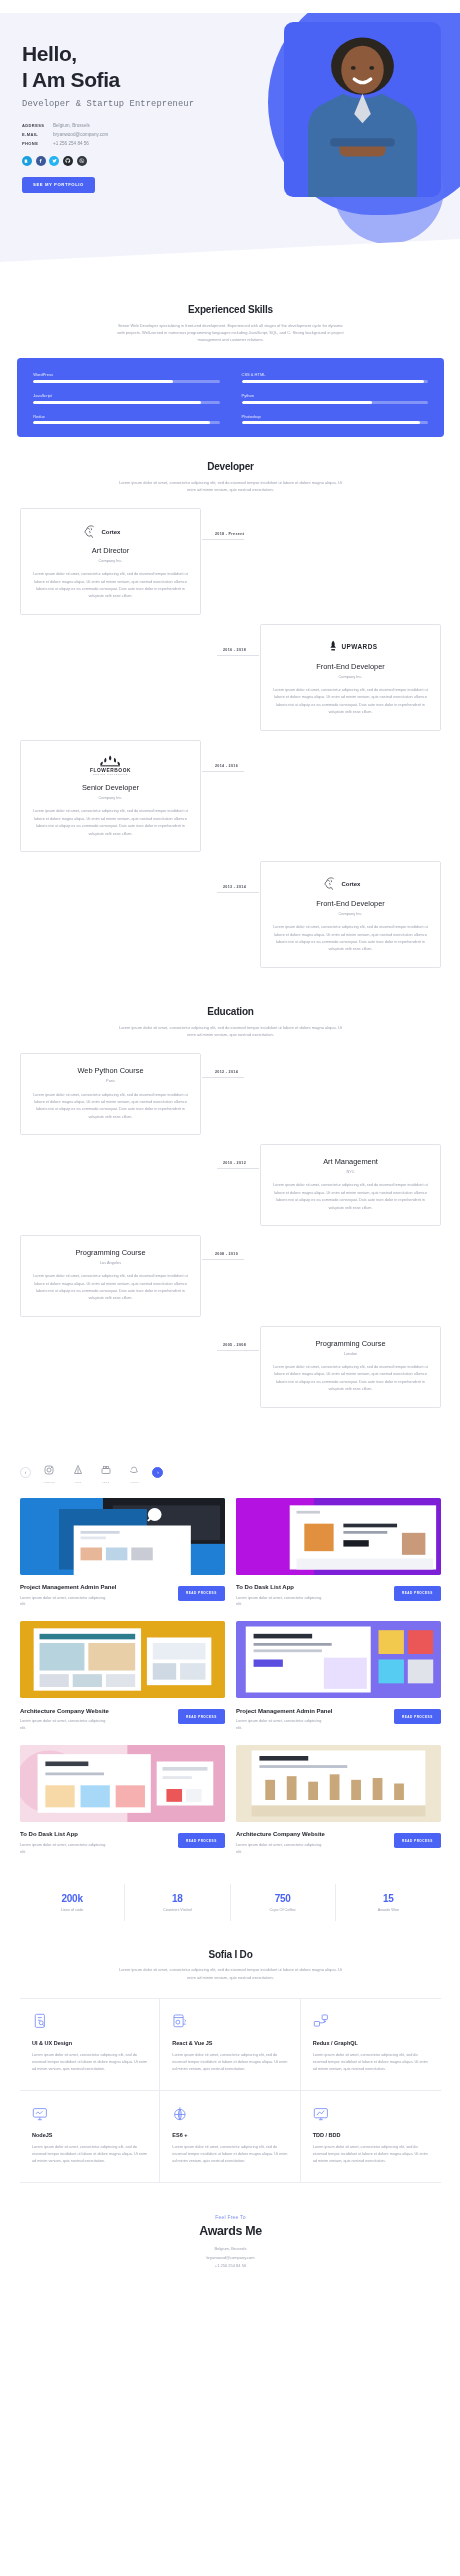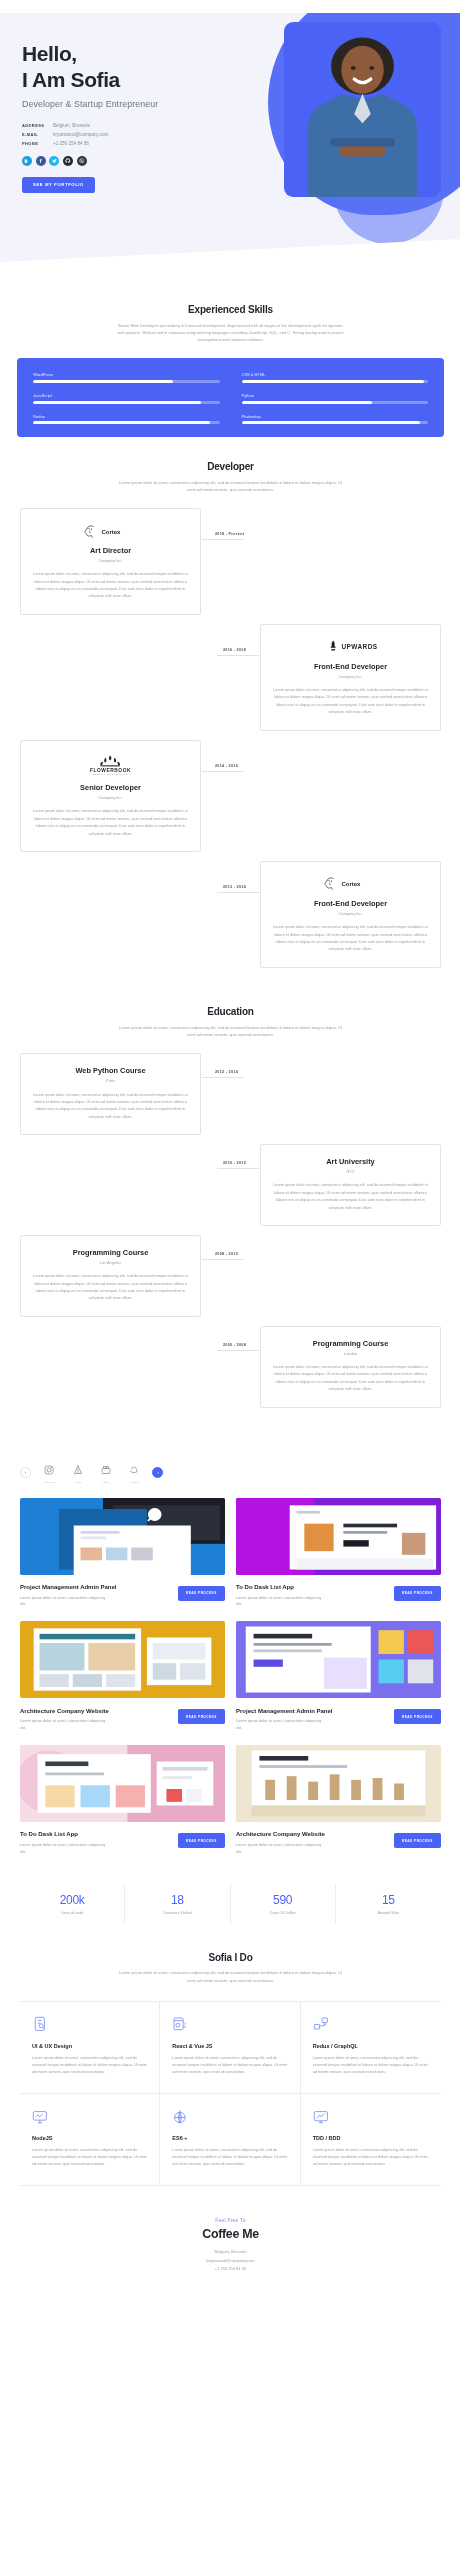--- a/index.html
+++ b/index.html
@@ -46,21 +46,21 @@
   .hero-photo svg { display:block; width:100%; height:100%; }
   .hero-wave {
     position: absolute;
     left: 0; right: 0; bottom: -0.9px;
     height: 42px;
     background: #fff;
     clip-path: polygon(0 55%, 100% 0%, 100% 100%, 0 100%);
   }
   .hero-inner { position: relative; padding: 28px 0 0 22px; z-index: 3; }
   .hello { font-size: 21px; font-weight: 700; line-height: 1.24; letter-spacing: -0.4px; color: #23262e; }
-  .role { margin-top: 5.5px; font-size: 8.8px; color: #6f7480; letter-spacing: 0.1px; }
+  .role { margin-top: 5.5px; font-size: 8.8px; color: #6f7480; letter-spacing: 0.1px; font-family: Liberation Mono, monospace; }
 
   .contact-list { margin-top: 14.8px; }
   .contact-row { display: flex; align-items: baseline; margin-bottom: 3.7px; }
   .contact-key { width: 31px; font-size: 4px; font-weight: 700; letter-spacing: 0.4px; color: #3b3f49; }
   .contact-val { font-size: 4.6px; color: #8a8f9c; }
 
   .socials { margin-top: 10px; display: flex; gap: 3.7px; }
   .soc {
     width: 10px; height: 10px; border-radius: 50%;
     display: flex; align-items: center; justify-content: center;
@@ -124,21 +124,21 @@
     border: 0.9px solid #e2e4ea;
     background: #fff;
     border-radius: 1.8px;
     padding: 12px 11px 13px;
     text-align: center;
   }
   .tl-logo { height: 18.4px; display: flex; align-items: center; justify-content: center; margin-bottom: 6.5px; }
   .tl-logo svg { height: 15.7px; }
   .tl-logo-text { font-size: 6.5px; font-weight: 800; letter-spacing: 0.4px; color: #1d2027; }
   .tl-logo-sub { font-size: 2.4px; letter-spacing: 0.6px; color: #9aa0ad; }
-  .tl-role { font-size: 7.4px; font-weight: 700; color: #23262e; }
+  .tl-role { font-size: 7.4px; font-weight: 400; color: #23262e; }
   .tl-company { margin-top: 2.8px; font-size: 3.9px; color: #9aa0ad; }
   .tl-text { margin-top: 8.3px; font-size: 3.8px; line-height: 1.95; color: #9aa0ad; }
   .tl-date {
     position: absolute;
     font-size: 3.7px; font-weight: 700; letter-spacing: 0.3px; color: #4a4e58;
     white-space: nowrap;
   }
   .tl-date.for-left { left: 195px; }
   .tl-date.for-right { right: 195px; }
   .tl-connector {
@@ -177,21 +177,21 @@
     margin-top: 2.8px;
     background: #4a63f5; color: #fff;
     font-size: 3.1px; font-weight: 700; letter-spacing: 0.5px;
     padding: 5.5px 8.3px; border: none; border-radius: 1.8px; cursor: pointer;
   }
 
   
   .stats { margin-top: 28px; display: grid; grid-template-columns: repeat(4,1fr); }
   .stat { text-align: center; padding: 9.2px 0; border-right: 0.9px solid #ebecf1; }
   .stat:last-child { border-right: none; }
-  .stat-num { font-size: 12px; font-weight: 400; color: #4a63f5; letter-spacing: -0.3px; }
+  .stat-num { font-size: 10px; font-weight: 700; color: #4a63f5; letter-spacing: -0.3px; }
   .stat-label { margin-top: 3.7px; font-size: 3.8px; color: #9aa0ad; }
 
   
   .services { margin-top: 16.6px; display: grid; grid-template-columns: repeat(3,1fr); border-top: 0.9px solid #ebecf1; }
   .service {
     padding: 14.8px 12px 16.6px;
     border-right: 0.9px solid #ebecf1;
     border-bottom: 0.9px solid #ebecf1;
   }
   .service:nth-child(3n) { border-right: none; }
@@ -424,21 +424,21 @@
           <div class="tl-role">Web Python Course</div>
           <div class="tl-company">Paris</div>
           <p class="tl-text">Lorem ipsum dolor sit amet, consectetur adipiscing elit, sed do eiusmod tempor incididunt ut labore et dolore magna aliqua. Ut enim ad minim veniam, quis nostrud exercitation ullamco laboris nisi ut aliquip ex ea commodo consequat. Duis aute irure dolor in reprehenderit in voluptate velit esse cillum.</p>
         </div>
         <div class="tl-connector for-left" style="top:24px"></div>
         <div class="tl-date for-left" style="top:16.6px">2012 - 2014</div>
       </div>
 
       <div class="tl-row right">
         <div class="tl-card">
-          <div class="tl-role">Art University</div>
+          <div class="tl-role">Art Management</div>
           <div class="tl-company">NYC</div>
           <p class="tl-text">Lorem ipsum dolor sit amet, consectetur adipiscing elit, sed do eiusmod tempor incididunt ut labore et dolore magna aliqua. Ut enim ad minim veniam, quis nostrud exercitation ullamco laboris nisi ut aliquip ex ea commodo consequat. Duis aute irure dolor in reprehenderit in voluptate velit esse cillum.</p>
         </div>
         <div class="tl-connector for-right" style="top:24px"></div>
         <div class="tl-date for-right" style="top:16.6px">2010 - 2012</div>
       </div>
 
       <div class="tl-row left">
         <div class="tl-card">
           <div class="tl-role">Programming Course</div>
@@ -662,21 +662,21 @@
     <div class="stats">
       <div class="stat">
         <div class="stat-num">200k</div>
         <div class="stat-label">Lines of code</div>
       </div>
       <div class="stat">
         <div class="stat-num">18</div>
         <div class="stat-label">Countries Visited</div>
       </div>
       <div class="stat">
-        <div class="stat-num">590</div>
+        <div class="stat-num">750</div>
         <div class="stat-label">Cups Of Coffee</div>
       </div>
       <div class="stat">
         <div class="stat-num">15</div>
         <div class="stat-label">Awards Won</div>
       </div>
     </div>
   </section>
 
   <section class="section" style="padding-top:28px">
@@ -751,21 +751,21 @@
             </svg>
         </div>
         <div class="svc-title">TDD / BDD</div>
         <p class="svc-text">Lorem ipsum dolor sit amet, consectetur adipiscing elit, sed do eiusmod tempor incididunt ut labore et dolore magna aliqua. Ut enim ad minim veniam, quis nostrud exercitation.</p>
       </div>
     </div>
   </section>
 
   <footer class="footer">
     <div class="foot-pre">Feel Free To</div>
-    <div class="foot-title">Coffee Me</div>
+    <div class="foot-title">Awards Me</div>
     <div class="foot-line">
       <div>Belgium, Brussels</div>
       <div>bryanwood@company.com</div>
       <div>+1 256 254 84 56</div>
     </div>
   </footer>
 
 </div>
 
 

